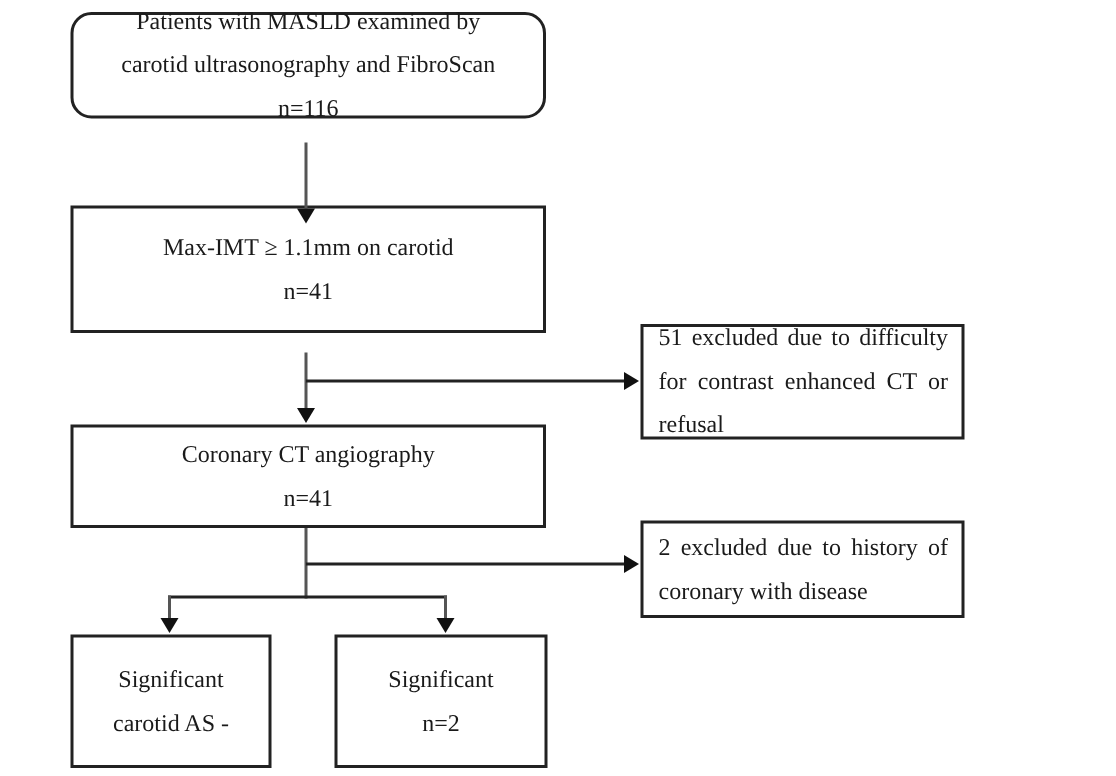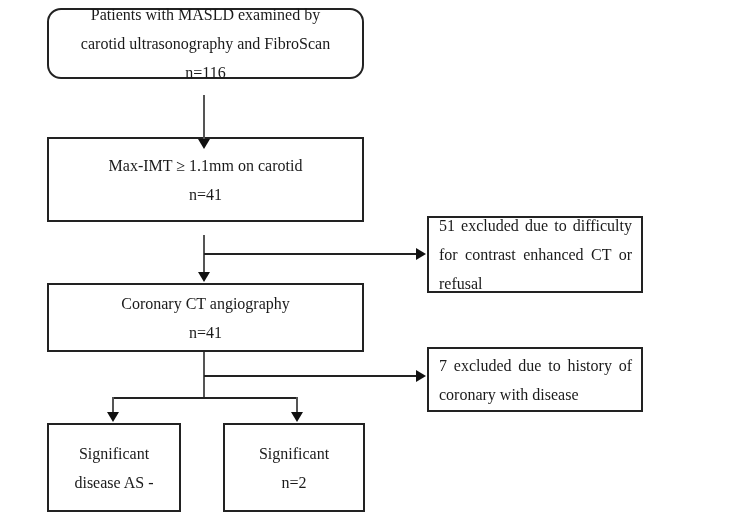--- a/index.html
+++ b/index.html
@@ -95,27 +95,27 @@
     <span class="line">n=41</span>
   </div>
 
   <div class="node excl" id="n-excl1">
     <span class="line just">51 excluded due to difficulty</span>
     <span class="line just">for contrast enhanced CT or</span>
     <span class="line">refusal</span>
   </div>
 
   <div class="node excl" id="n-excl2">
-    <span class="line just">7 excluded due to history of</span>
+    <span class="line just">2 excluded due to history of</span>
     <span class="line">coronary with disease</span>
   </div>
 
   <div class="node" id="n-asneg">
     <span class="line">Significant</span>
-    <span class="line">disease AS -</span>
+    <span class="line">carotid AS -</span>
   </div>
 
   <div class="node" id="n-aspos">
     <span class="line">Significant</span>
     <span class="line">n=2</span>
   </div>
 
   <div class="vline" id="v1"></div>
   <div class="arrow-down" id="a1"></div>
 

